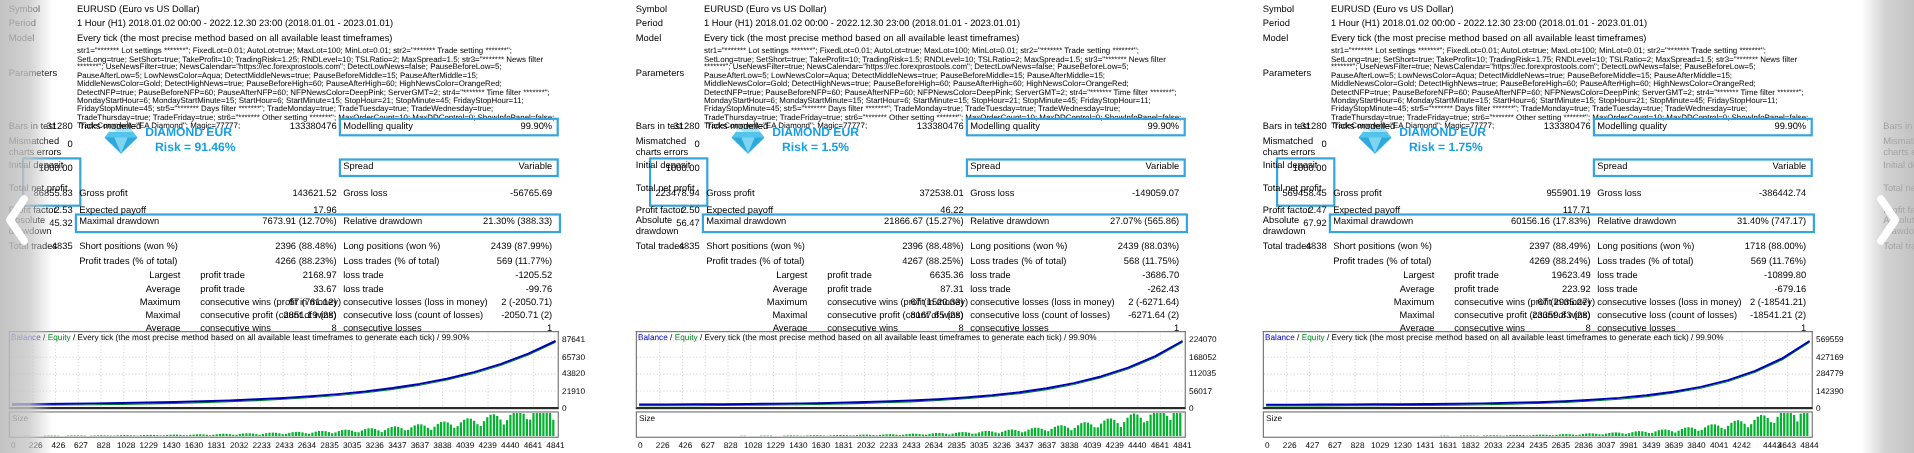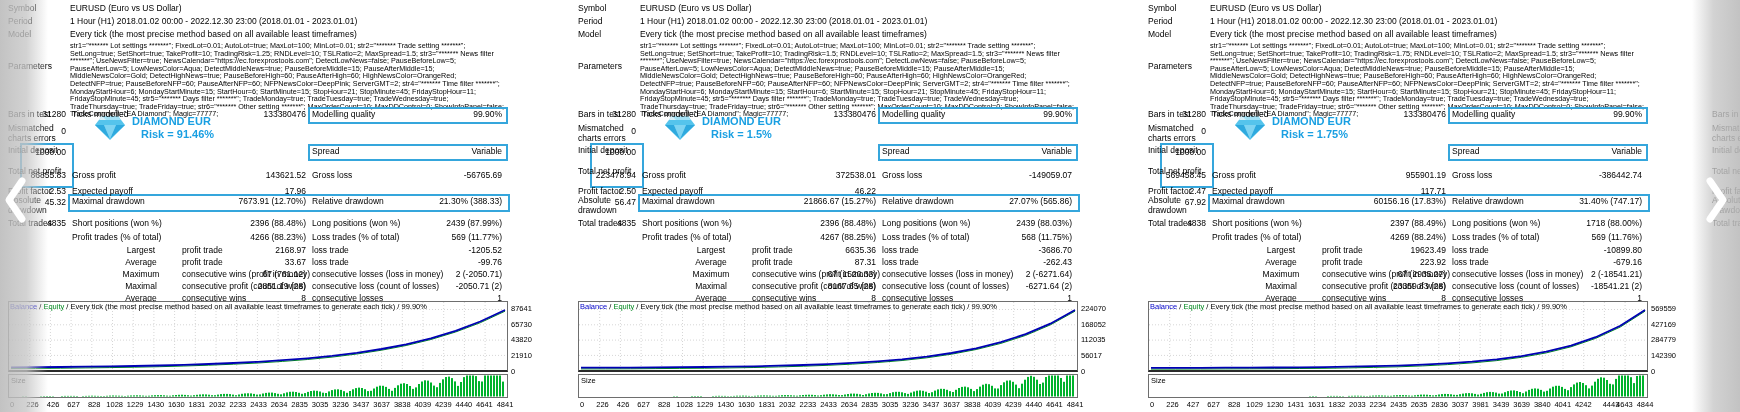--- a/index.html
+++ b/index.html
@@ -7,21 +7,21 @@
        font-family:"Liberation Sans",sans-serif;color:#000;}
   .panel{position:absolute;top:0;width:570px;height:412px;font-size:8.5px;line-height:9.5px}
   .cell{position:absolute;white-space:nowrap}
   .wrap{white-space:normal}
   .l1{left:0;width:58px}
   .v1{left:10px;width:48px;text-align:right}
   .l2{left:64px}
   .v2{left:160px;width:138px;text-align:right}
   .l3{left:304px}
   .v3{left:360px;width:134px;text-align:right}
-  .prefix{left:96px;width:74px;text-align:center}
+  .prefix{left:82px;width:74px;text-align:right}
   .l2i{left:174px}
   .hl-box{position:absolute;border:2px solid #35a6dc;background:transparent;pointer-events:none}
   .hdr-l{left:0;width:58px}
   .hdr-v{left:62px;width:440px}
   .params{left:62px;top:42px;width:438px;font-size:7.2px;line-height:7.6px;white-space:normal;text-align:left}
   .logo{position:absolute;left:86px;top:114px;display:flex;align-items:center;gap:6px}
   .logo-text{color:#189fe2;font-weight:bold;font-size:11px;line-height:13px;white-space:nowrap}
   .logo-risk{margin-left:9px}
   .chart-main{position:absolute;left:0;top:301px;width:500px;height:71px;box-sizing:border-box;
               border:1px solid #6e6e6e;border-bottom:2px solid #2b2b2b;background:#fff}

